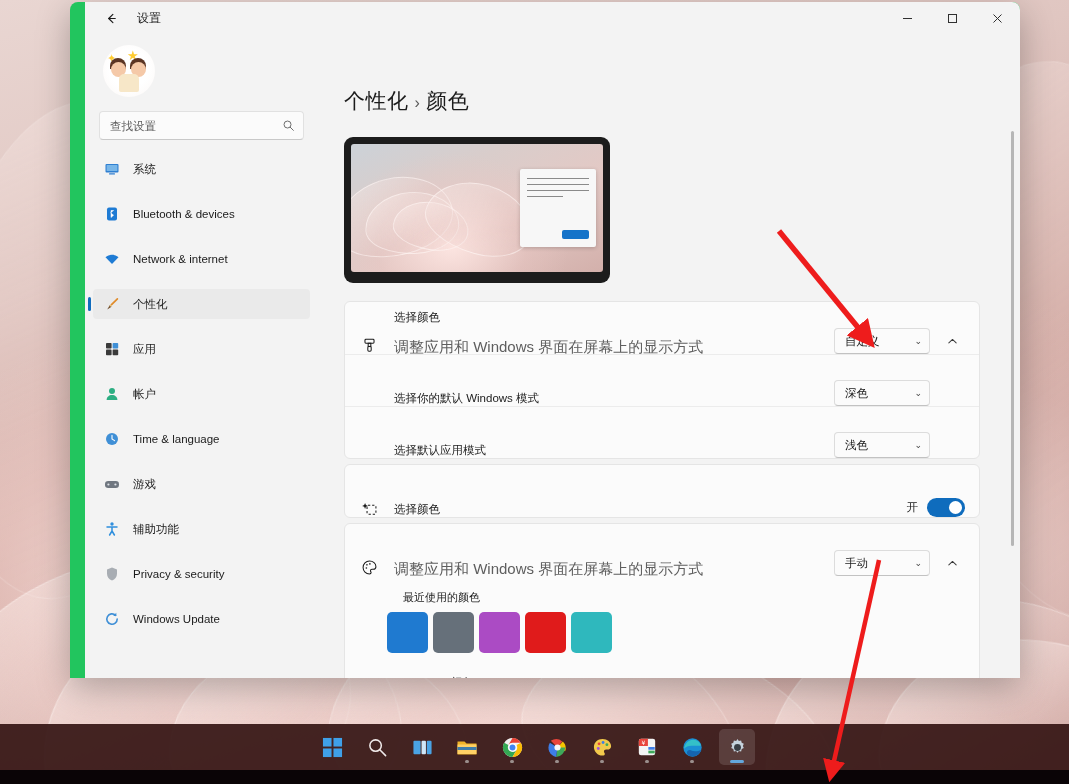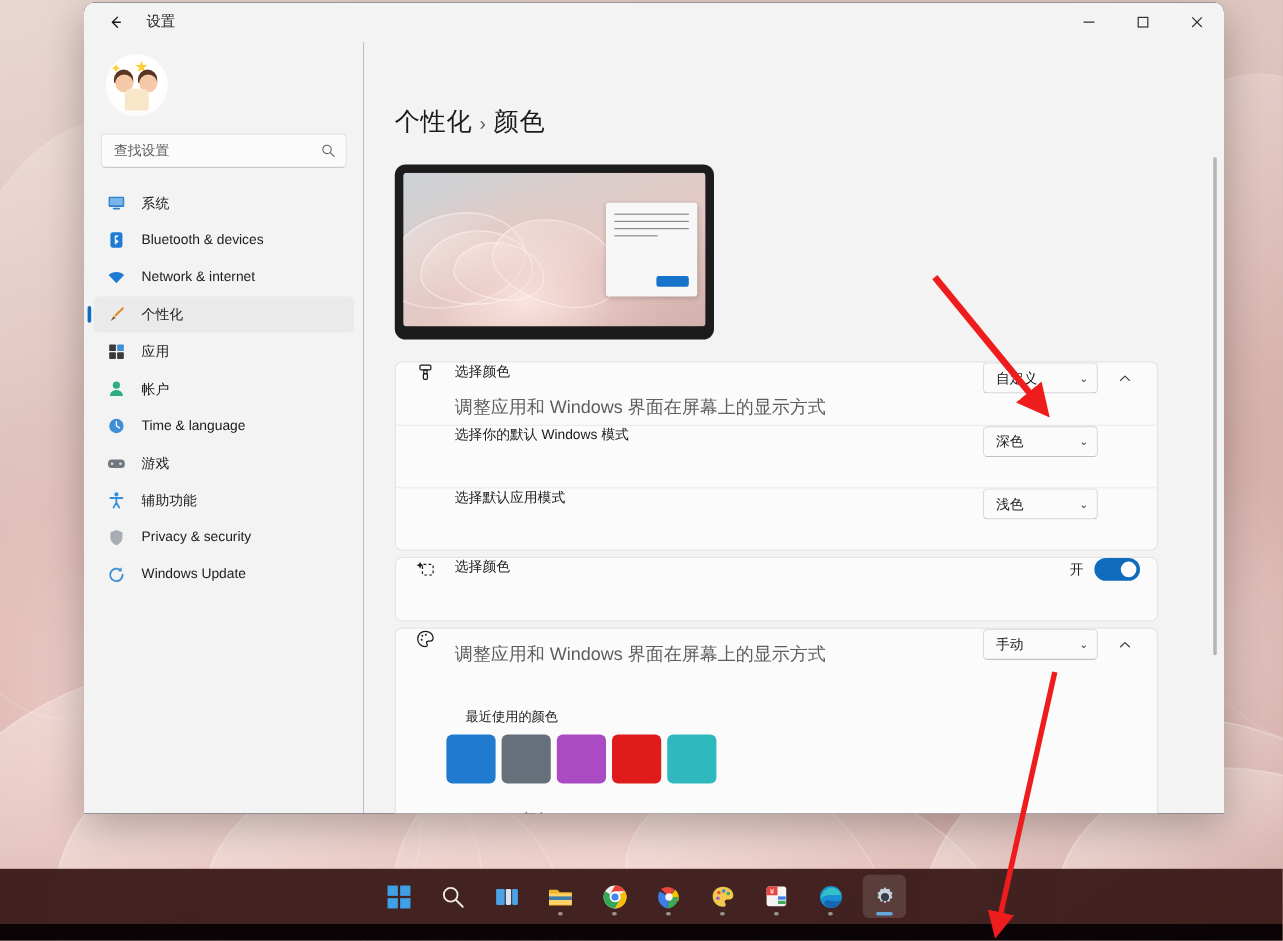--- a/index.html
+++ b/index.html
@@ -33,25 +33,25 @@
   .p5 { left: 520px; top: 650px; width: 330px; height: 190px; transform: rotate(20deg); }
   .p6 { left: 760px; top: 600px; width: 400px; height: 270px; transform: rotate(-10deg); }
   .p7 { left: 880px; top: 640px; width: 300px; height: 210px; transform: rotate(6deg); }
   .p8 { left: -60px; top: 100px; width: 260px; height: 500px; transform: rotate(6deg); border-radius: 50%; opacity: .5; }
   .p9 { left: 930px; top: 60px;  width: 280px; height: 560px; transform: rotate(-6deg); border-radius: 50%; opacity: .45; }
 
   
   #settings-window {
     position: absolute; left: 70px; top: 2px;
     width: 950px; height: 676px;
-    background: #0f172a;
+    background: #22c55e;
     border-radius: 8px 8px 0 0;
     overflow: hidden;
     box-shadow: 0 10px 34px rgba(0,0,0,0.28);
-    display: flex; flex-direction: column;
+    display: flex; flex-direction: column; padding-left: 15px;
   }
 
   
   #titlebar {
     height: 33px; flex: 0 0 33px;
     display: flex; align-items: center;
     background: #f3f3f3;
     position: relative;
   }
   #back-button {
@@ -116,21 +116,21 @@
     display: flex; align-items: center;
     padding: 0 8px 0 10px;
   }
   #search-box input {
     flex: 1; border: none; outline: none; background: transparent;
     font-size: 11.5px; color: #1b1b1b;
     font-family: "Liberation Sans", sans-serif;
   }
   #search-box input::placeholder { color: #5d5d5d; }
 
-  .nav-list { display: flex; flex-direction: column; gap: 1px; }
+  .nav-list { display: flex; flex-direction: column; gap: 15px; }
   .nav-item {
     height: 30px; display: flex; align-items: center;
     border-radius: 4px; padding-left: 10px; position: relative;
     cursor: default;
   }
   .nav-item.active { background: #eaeaea; }
   .nav-item.active::before {
     content: ""; position: absolute; left: -5px; top: 8px;
     width: 3px; height: 14px; border-radius: 2px; background: #0f6cbd;
   }
@@ -192,21 +192,21 @@
   
   #cards { margin: 18px 0 0 4px; width: 636px; }
   .card {
     background: #fbfbfb;
     border: 1px solid #e5e5e5;
     border-radius: 6px;
     margin-bottom: 5px;
     overflow: hidden;
   }
   .row {
-    display: flex; align-items: flex-start;
+    display: flex; align-items: flex-end;
     padding: 0 14px 0 13px;
     min-height: 52px;
   }
   .row + .row { border-top: 1px solid #ececec; }
   .row-icon {
     width: 22px; flex: 0 0 22px; margin-right: 14px;
     display: flex; align-items: center; justify-content: center;
     color: #1b1b1b;
   }
   .row-icon.indent { visibility: hidden; }

